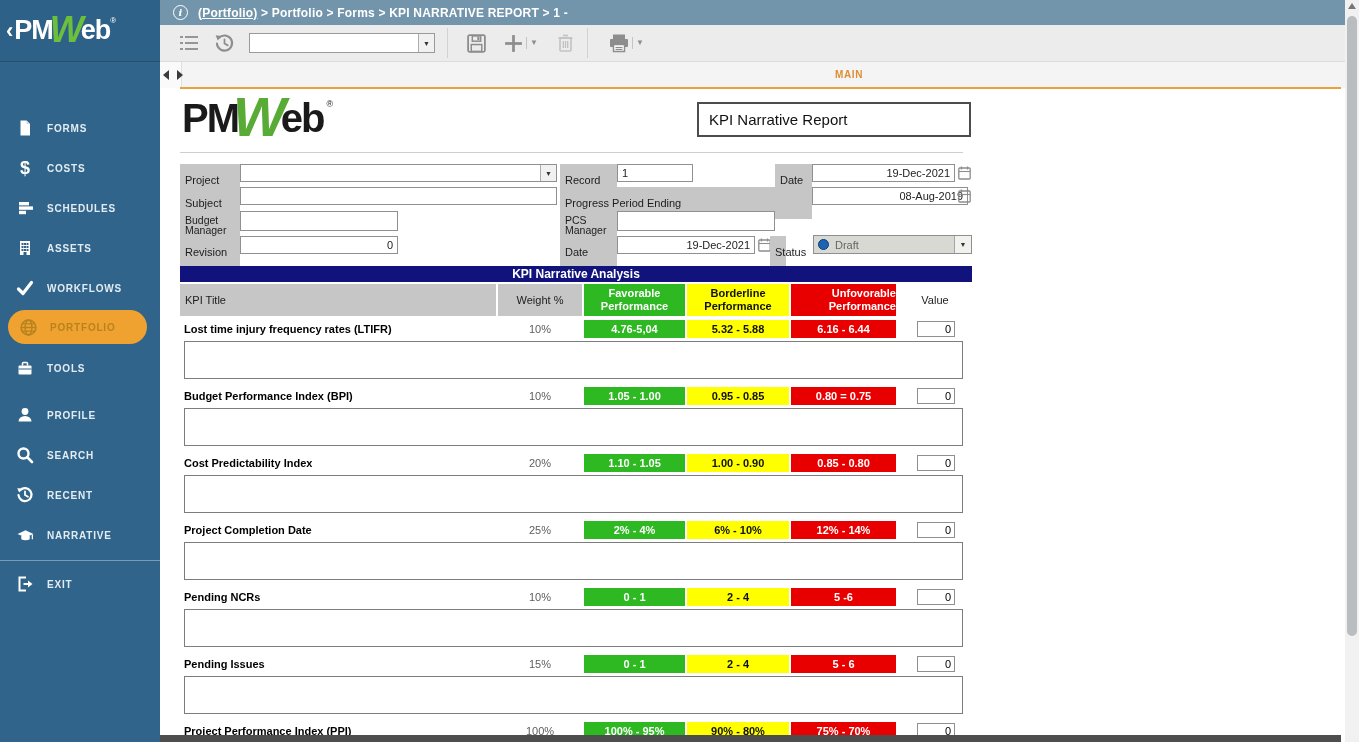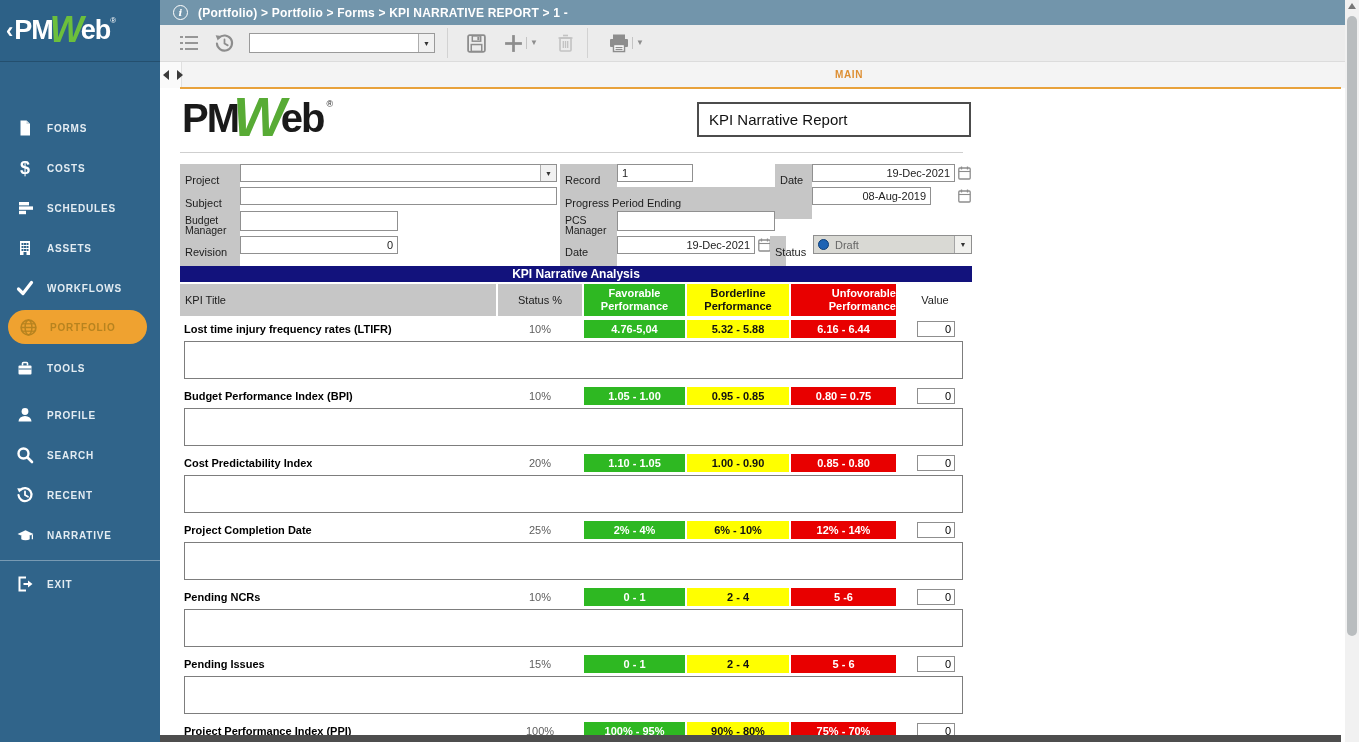--- a/index.html
+++ b/index.html
@@ -18,21 +18,21 @@
   .nav-item .nlabel { margin-left:12px; color:#e3ecf2; font-size:10px; font-weight:bold; letter-spacing:.8px; }
   .nav-item.active { left:8px; width:139px; height:34px; background:#efa230; border-radius:17px; }
   .nav-item.active .nicon { margin-left:10px; }
   .nav-item.active .nlabel { color:#b7831f; }
   .side-divider { position:absolute; left:0; top:560px; width:160px; height:1px; background:rgba(255,255,255,.35); }
 
   
   #topbar { position:absolute; left:160px; top:0; width:1185px; height:25px; background:#7295ab; display:flex; align-items:center; }
   .info-icon { width:15px; height:15px; border:1.5px solid #fff; border-radius:50%; color:#fff; font-size:10px; font-weight:bold; display:flex; align-items:center; justify-content:center; margin-left:13px; font-family:"DejaVu Serif",serif; font-style:italic; }
   .crumb { color:#fff; font-size:12px; font-weight:bold; margin-left:10px; letter-spacing:.2px; }
-  .crumb a { color:#fff; cursor:pointer; }
+  .crumb a { color:#fff; text-decoration:underline; cursor:pointer; }
 
   
   #toolbar { position:absolute; left:160px; top:25px; width:1185px; height:37px; background:#ececec; border-bottom:1px solid #dcdcdc; display:flex; align-items:center; }
   .tb-icon { display:flex; align-items:center; justify-content:center; cursor:pointer; }
   .tb-sep { width:1px; height:30px; background:#d2d2d2; margin:0 12px; }
   .tb-caret { font-size:8px; color:#8d8d8d; margin-left:2px; cursor:pointer; }
   .tb-caret::before { content:""; display:inline-block; width:1px; height:12px; background:#c4c4c4; margin-right:3px; vertical-align:middle; }
   #tb-select { width:186px; height:20px; background:#fff; border:1px solid #9a9a9a; margin-left:14px; display:flex; cursor:pointer; }
   #tb-select .sel-area { flex:1; }
   .sel-btn { width:16px; background:#f1f1f1; border-left:1px solid #adadad; display:flex; align-items:center; justify-content:center; font-size:7px; color:#333; }
@@ -336,21 +336,21 @@
         <rect x="0.8" y="2" width="11.4" height="11" rx="1" fill="none" stroke="#8d8d8d" stroke-width="1.3"></rect>
         <line x1="3.5" y1="0.5" x2="3.5" y2="3.5" stroke="#8d8d8d" stroke-width="1.3"></line>
         <line x1="9.5" y1="0.5" x2="9.5" y2="3.5" stroke="#8d8d8d" stroke-width="1.3"></line>
         <line x1="0.8" y1="5.5" x2="12.2" y2="5.5" stroke="#8d8d8d" stroke-width="1.1"></line>
       </svg>
   </span>
 
   <div class="lbl" style="left:180px;top:187px;width:60px">Subject</div>
   <input class="inp" style="left: 240px; top: 187px; width: 317px;" value="">
   <div class="lbl" style="left:560px;top:187px;width:252px">Progress Period Ending</div>
-  <input class="inp tar" style="left: 812px; top: 187px; width: 119px;" value="08-Aug-2019">
+  <input class="inp tar" style="left: 812px; top: 187px; width: 156px;" value="08-Aug-2019">
   <span class="cal" style="left:958px;top:189px">
     <svg width="13" height="14" viewBox="0 0 13 14">
         <rect x="0.8" y="2" width="11.4" height="11" rx="1" fill="none" stroke="#8d8d8d" stroke-width="1.3"></rect>
         <line x1="3.5" y1="0.5" x2="3.5" y2="3.5" stroke="#8d8d8d" stroke-width="1.3"></line>
         <line x1="9.5" y1="0.5" x2="9.5" y2="3.5" stroke="#8d8d8d" stroke-width="1.3"></line>
         <line x1="0.8" y1="5.5" x2="12.2" y2="5.5" stroke="#8d8d8d" stroke-width="1.1"></line>
       </svg>
   </span>
 
   <div class="lbl" style="left:180px;top:209px;width:60px;height:26px;font-size:10.5px">Budget Manager</div>
@@ -372,21 +372,21 @@
   </span>
   <div class="lbl" style="left:770px;top:236px;width:16px">Status</div>
   <div id="status-dd">
     <span class="status-dot"></span>
     <span class="status-text">Draft</span>
     <span class="status-btn">▼</span>
   </div>
 
   <div id="kpi-titlebar">KPI Narrative Analysis</div>
   <div class="th th-gray" style="left:180px;width:316px;justify-content:flex-start;padding-left:5px">KPI Title</div>
-  <div class="th th-gray" style="left:498px;width:84px">Status %</div>
+  <div class="th th-gray" style="left:498px;width:84px">Weight %</div>
   <div class="th c-green" style="left:584px;width:101px">Favorable Performance</div>
   <div class="th c-yellow" style="left:687px;width:102px">Borderline Performance</div>
   <div class="th c-red" style="left:791px;width:105px">Unfovorable Performance</div>
   <div class="th" style="left:898px;width:74px;background:#fff;color:#1c1c1c">Value</div>
 
   <div id="kpi-rows">
     <div class="kpi-block">
       <div class="kcell ktitle" style="left:20px;width:316px">Lost time injury frequency rates (LTIFR)</div>
       <div class="kcell kweight" style="left:338px;width:84px">10%</div>
       <div class="kcell c-green" style="left:424px;width:101px">4.76-5,04</div>

